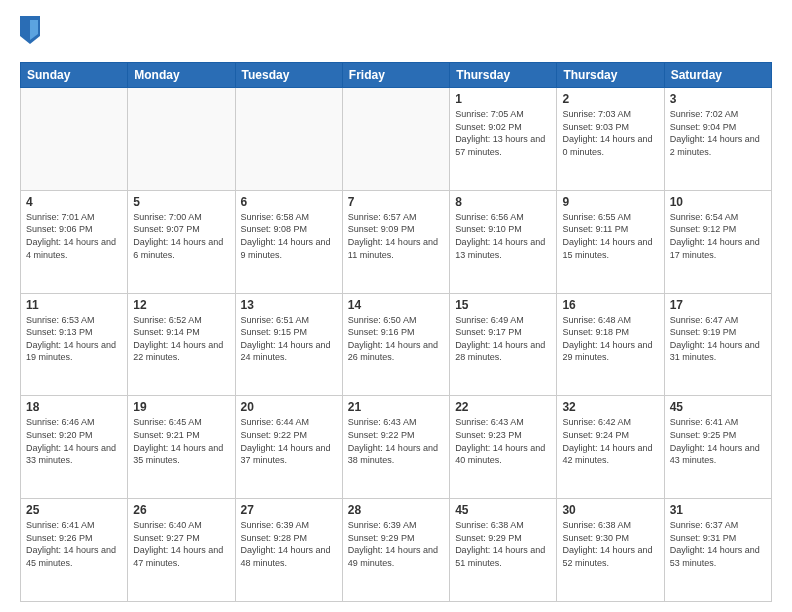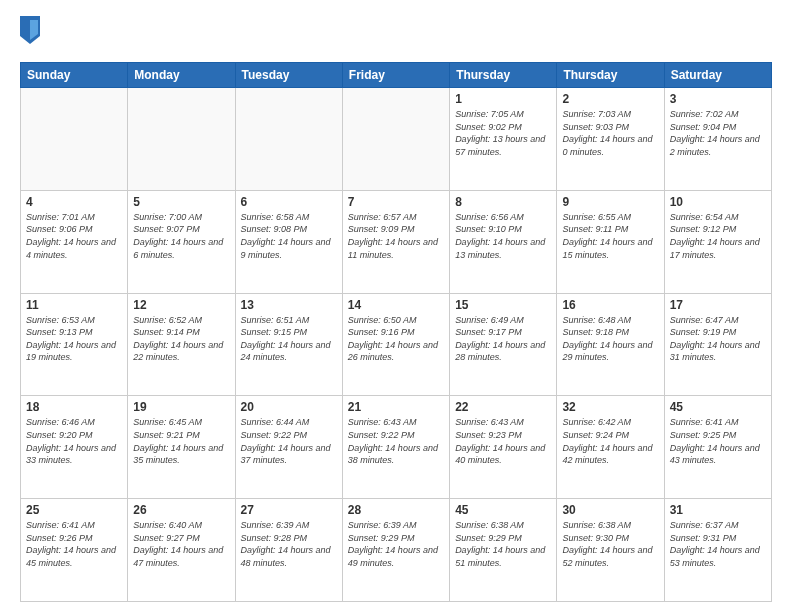--- a/index.html
+++ b/index.html
@@ -84,21 +84,20 @@
     .day-number {
       font-size: 12px;
       font-weight: bold;
       color: #333;
       margin-bottom: 2px;
     }
     .day-info {
       font-size: 9px;
       color: #444;
       line-height: 1.4;
-      font-style: italic;
     }
     tr.week-row td {
       height: 88px;
     }
   </style>
 </head>
 <body>
 
 <div class="page">
   <div class="header">

